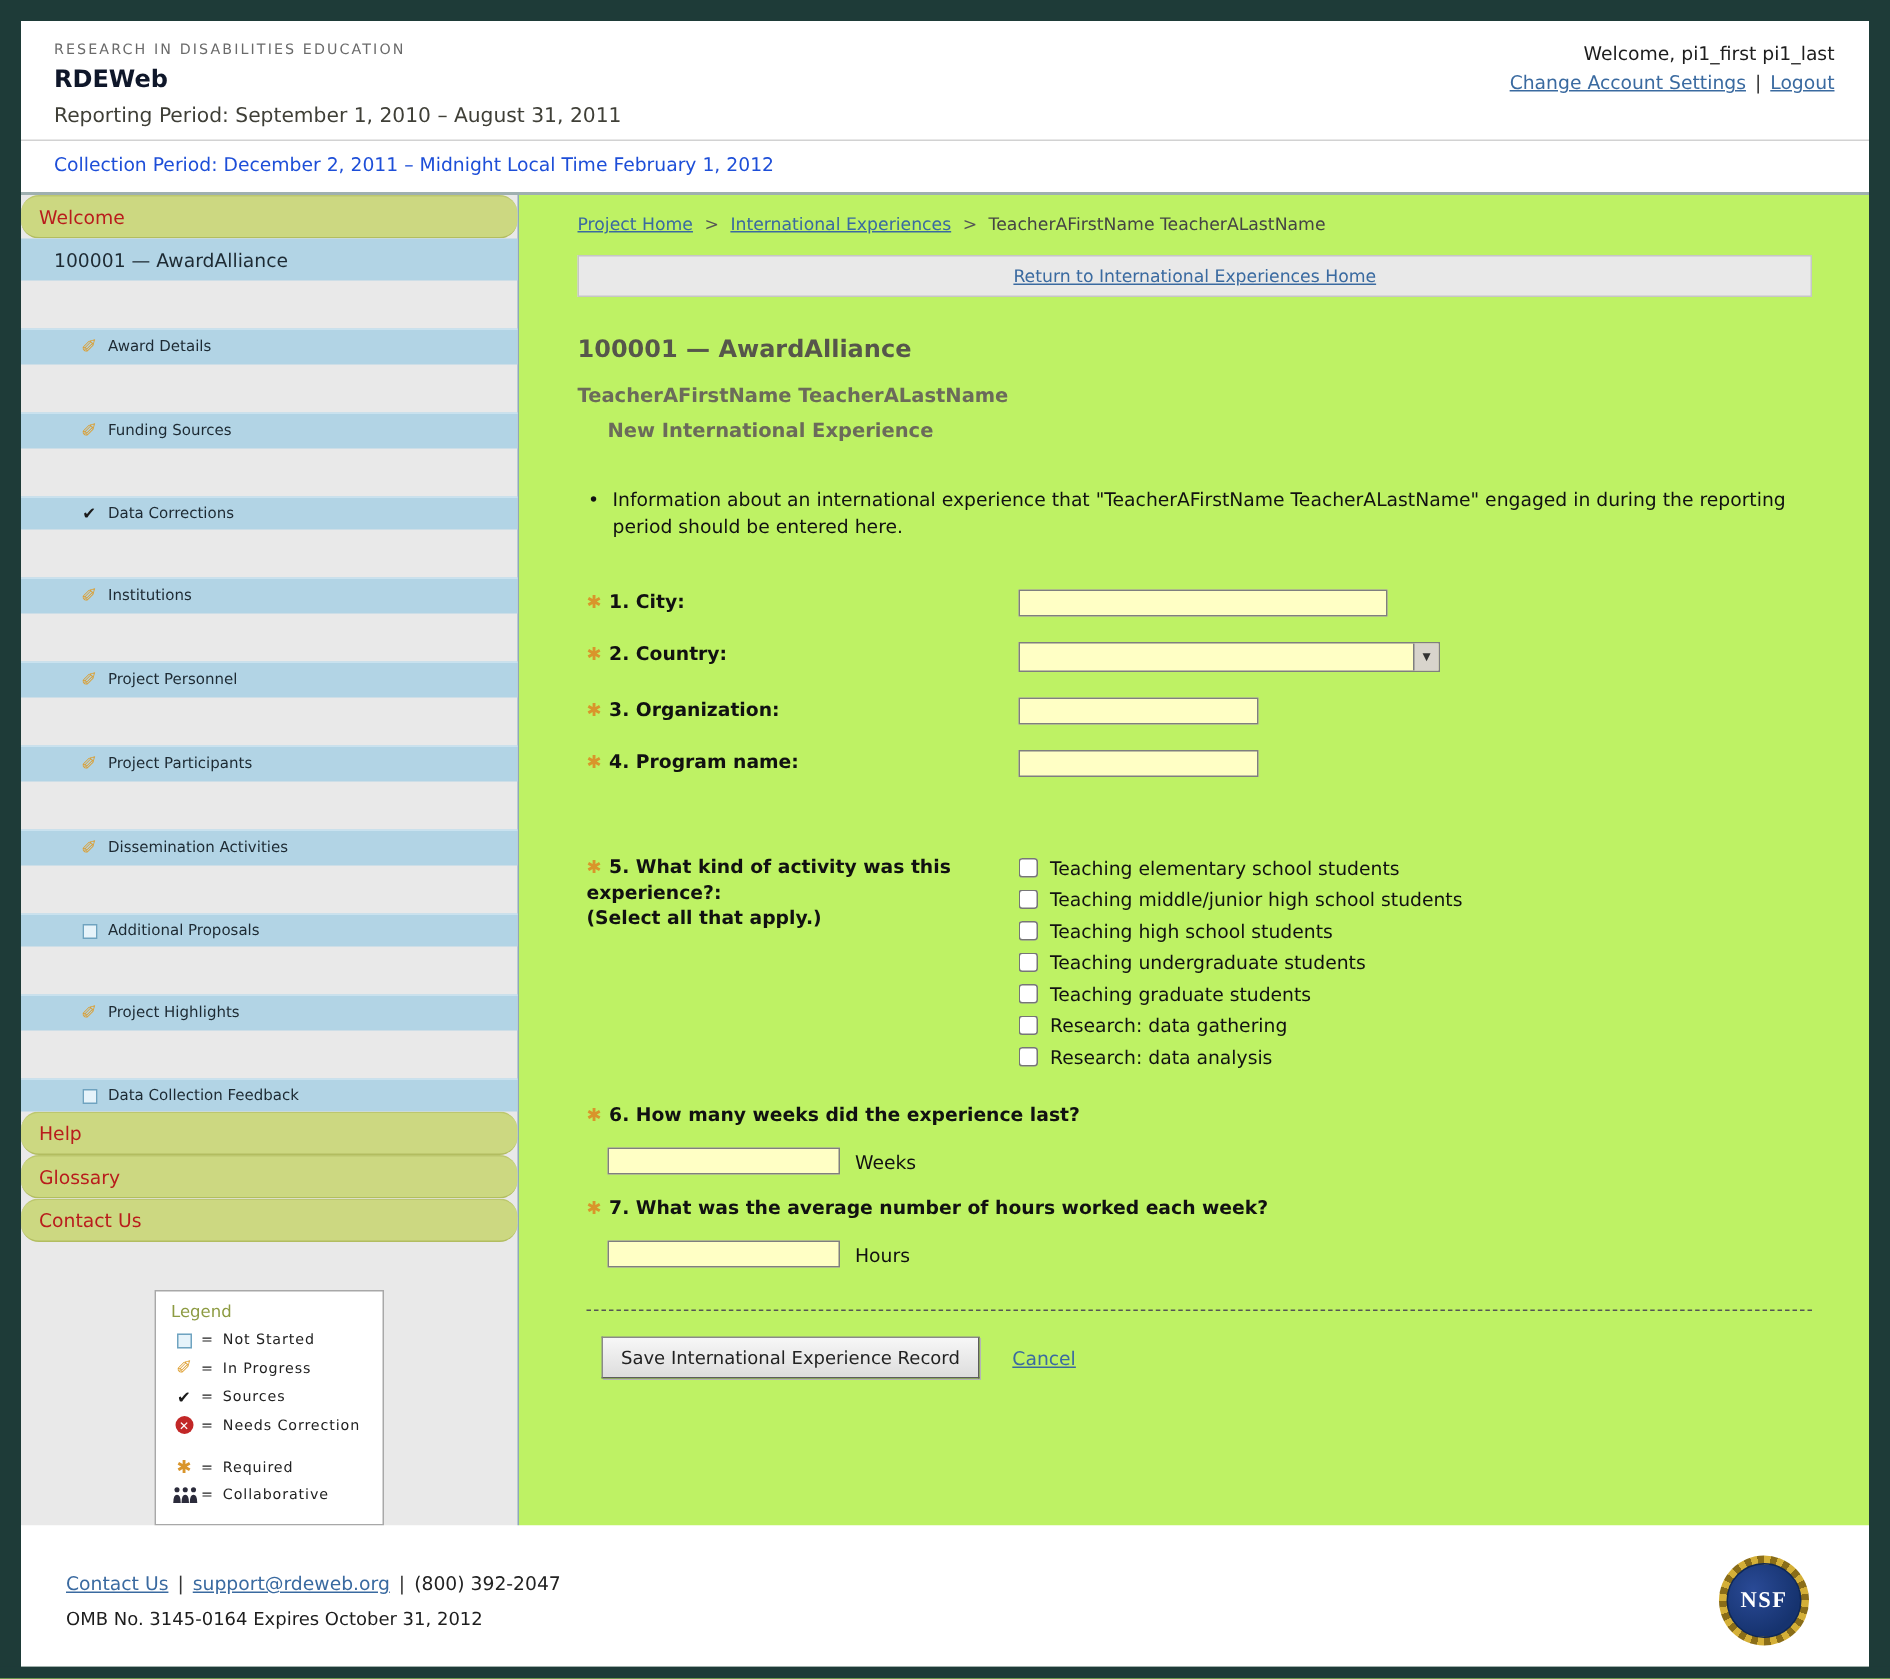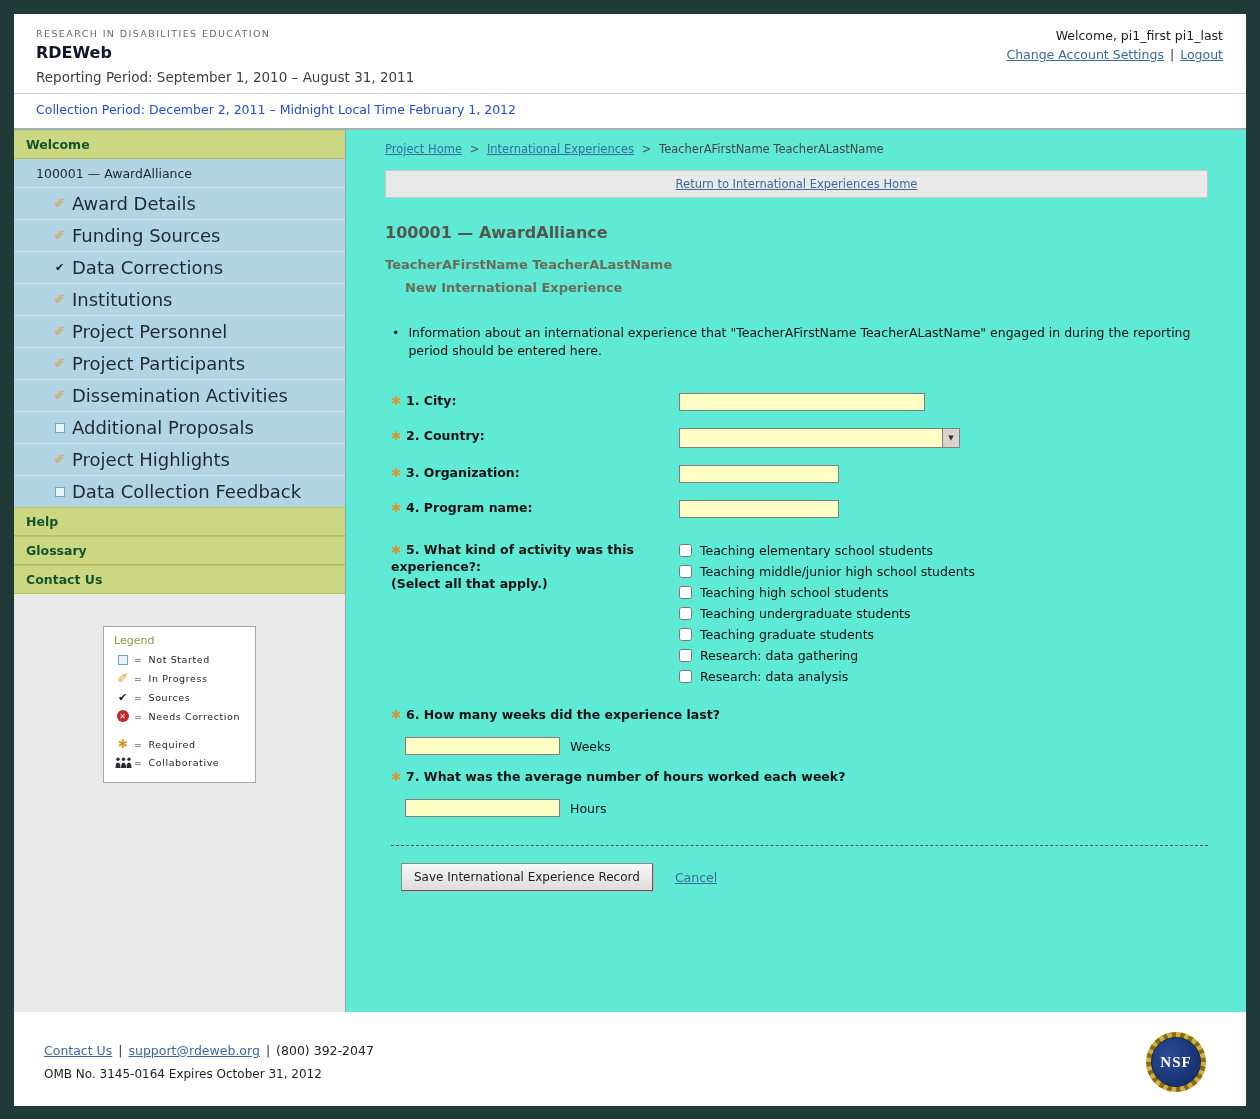--- a/index.html
+++ b/index.html
@@ -17,43 +17,43 @@
   .header-right { position:absolute; top:14px; right:23px; text-align:right; }
   .welcome-text { font-size:12.5px; color:#1d1d1d; }
   .header-links { font-size:12.5px; margin-top:4px; }
   .header-rule { border-top:1px solid #d2d2d2; }
   .collection { font-size:12.5px; color:#1d4ed8; padding:8px 23px 11px 22px; }
   .header-bottom { border-top:2px solid #9fb0b0; }
 
   
   .content-row { display:flex; flex:1; }
   .sidebar { width:332px; background:#e9e9e9; border-right:1px solid #8fa9b8; min-height:882px; }
-  .nav-green { background:#ccd881; border-top:1px solid #bcc76e; border-bottom:1px solid #b2bd60; padding:6px 0 6px 12px; font-weight:bold; font-size:12.5px; color:#14532d; cursor:pointer; }
+  .nav-green { background:#ccd881; border-top:1px solid #bcc76e; border-bottom:1px solid #b2bd60; padding:6px 0 6px 12px; font-weight:normal; font-size:12.5px; color:#b91c1c; cursor:pointer;border-radius:12px; }
   .nav-award { background:#b2d4e5; padding:7px 0 6px 22px; font-size:12.5px; color:#1d2a33; cursor:pointer; }
-  .nav-sub { background:#b2d4e5; border-top:1px solid #c9e2ef; display:flex; align-items:center; padding:5px 0 5px 38px; font-size:18px; color:#1d2a33; cursor:pointer; }
+  .nav-sub { background:#b2d4e5; border-top:1px solid #c9e2ef; display:flex; align-items:center; padding:5px 0 5px 38px; font-size:10px; color:#1d2a33; cursor:pointer;margin-top:32px; }
   .nav-sub .icon { width:15px; display:inline-flex; justify-content:center; margin-right:5px; }
 
   .icon-pencil::before { content:"✐"; color:#dd9c2a; font-size:13px; line-height:1; }
   .icon-check::before { content:"✔"; color:#1a1a1a; font-size:11px; line-height:1; }
   .icon-box { width:10px; height:10px; border:1px solid #6fa3c0; background:#e6f3fa; display:inline-block; }
   .icon-error { width:12px; height:12px; border-radius:50%; background:#c22727; color:#fff; font-size:8px; display:inline-flex; align-items:center; justify-content:center; }
   .icon-error::before { content:"✕"; }
   .icon-req::before { content:"✱"; color:#d9952b; font-size:12px; line-height:1; }
 
   
   .legend { width:153px; margin:32px 0 0 89px; background:#fff; border:1px solid #a8a8a8; padding:7px 8px 14px 10px; }
   .legend-title { color:#8d9b42; font-size:11px; }
   .legend-row { display:flex; align-items:center; font-size:9.5px; letter-spacing:0.6px; color:#222; margin-top:7px; }
   .legend-row .licon { width:18px; display:inline-flex; justify-content:center; }
   .legend-row .eq { margin:0 6px 0 2px; }
   .legend-row .eq::before { content:"="; }
   .legend-gap { margin-top:16px; }
 
   
-  .main { flex:1; padding:12px 38px 0 39px; background:#5eead4; }
+  .main { flex:1; padding:12px 38px 0 39px; background:#bef264; }
   .breadcrumb { font-size:11.5px; color:#444; }
   .crumb-sep { color:#555; margin:0 4px; }
   .crumb-sep::before { content:">"; }
   .return-bar { margin-top:14px; border:1px solid #c6c6c6; background:#e9e9e9; text-align:center; padding:6px 0; font-size:11.5px; }
   .award-heading { margin-top:25px; font-size:16px; font-weight:bold; color:#56564b; }
   .teacher-heading { margin-top:15px; font-size:13px; font-weight:bold; color:#6b6b5a; }
   .subheading { margin-top:8px; margin-left:20px; font-size:13px; font-weight:bold; color:#6b6b5a; }
   .info { margin-top:29px; font-size:12.5px; color:#111; max-width:832px; padding-left:7px; display:flex; line-height:1.45; }
   .bullet { margin-right:9px; }
   .bullet::before { content:"•"; }
@@ -73,21 +73,21 @@
   .sel-btn::before { content:"▼"; font-size:7px; color:#333; }
 
   .opts { padding-top:1px; }
   .opt { display:flex; align-items:center; margin-bottom:6px; font-size:12.5px; color:#111; cursor:pointer; }
   .opt input { width:13px; height:13px; margin:0 8px 0 0; }
 
   .fq-full { font-weight:bold; font-size:12.5px; color:#111; margin-top:14px; }
   .unit-row { display:flex; align-items:center; margin:15px 0 0 14px; }
   .unit-label { font-size:12.5px; margin-left:10px; color:#111; }
 
-  .mt-big { margin-top:24px; }
+  .mt-big { margin-top:52px; }
   .sep { border-top:1px dashed #555; margin-top:28px; }
   .btn-row { margin-top:17px; padding-left:10px; display:flex; align-items:center; }
   .save-btn { font-family:inherit; font-size:12px; color:#222; background:linear-gradient(#f7f7f7,#dddddd); border:1px solid #8a8a8a; border-right-color:#5c5c5c; border-bottom-color:#5c5c5c; box-shadow:1px 1px 0 #b5b5b5; padding:6px 12px; cursor:pointer; }
   .cancel-link { margin-left:22px; font-size:12.5px; }
 
   
   .footer { padding:20px 28px 14px 30px; display:flex; justify-content:space-between; align-items:center; background:#fff; }
   .footer-links { font-size:12.5px; }
   .pipe { margin:0 6px; color:#333; }
   .pipe::before { content:"|"; }

